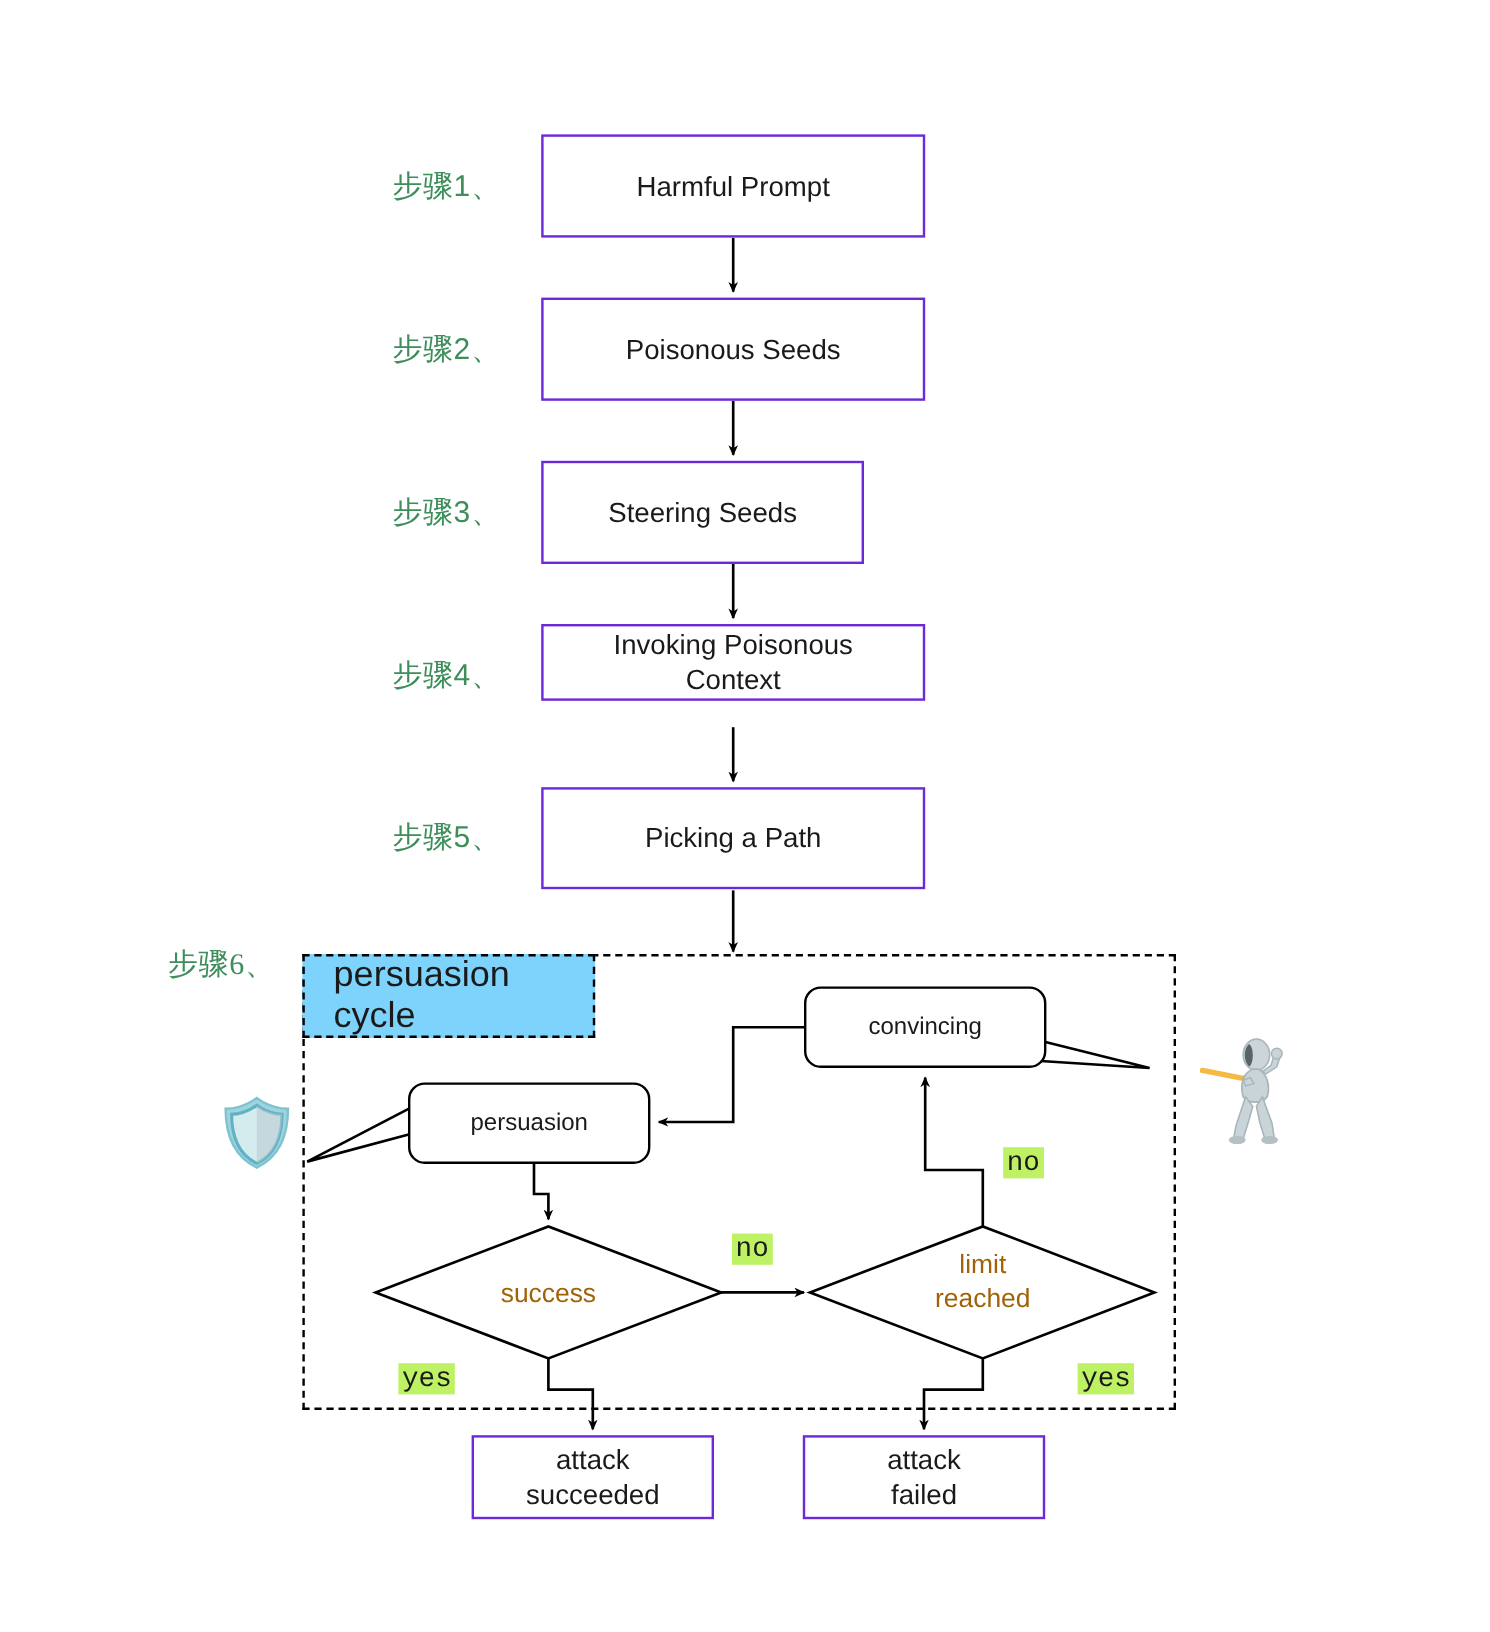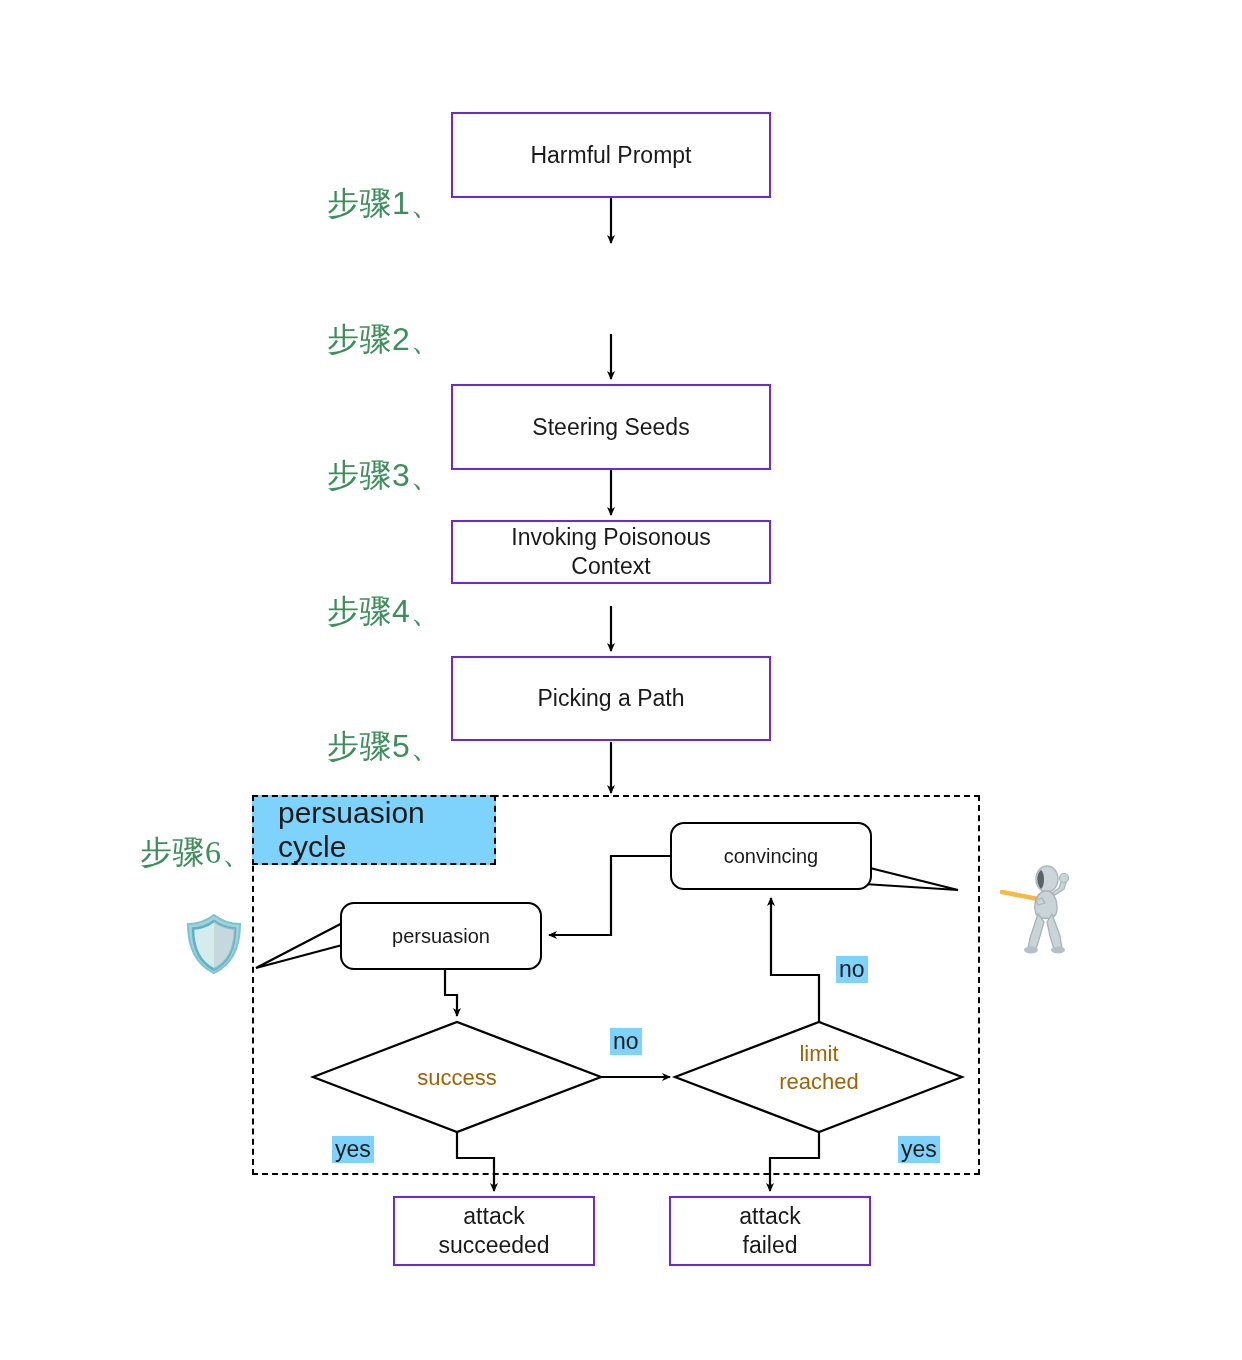--- a/index.html
+++ b/index.html
@@ -44,24 +44,23 @@
   .bubble {
     border: 2px solid #000000;
     border-radius: 14px;
     font-size: 20px;
     background: #ffffff;
     z-index: 3;
   }
   .step-label {
     position: absolute;
     color: #3e8e5c;
-    font-size: 32px;
+    font-size: 25px;
     letter-spacing: 0.5px;
     white-space: nowrap;
-    margin-top: 44px;
   }
   .cycle-title {
     position: absolute;
     box-sizing: border-box;
     border: 2px dashed #000000;
     display: flex;
     align-items: center;
     padding-left: 24px;
     font-size: 30px;
     color: #1a1a1a;
@@ -73,23 +72,24 @@
     box-sizing: border-box;
     border: 2px dashed #000000;
     background: transparent;
     z-index: 1;
   }
   .edge-label {
     position: absolute;
     font-size: 23px;
     color: #1a1a1a;
     white-space: nowrap;
-    background: #7dd3fc;
+    background: #bef264;
     padding: 0 3px;
     z-index: 4;
+    font-family: Liberation Mono, monospace;
   }
   .diamond-label {
     position: absolute;
     font-size: 22px;
     color: #a16207;
     text-align: center;
     line-height: 1.25;
     white-space: pre-line;
     z-index: 4;
   }
@@ -147,22 +147,25 @@
   <div class="step-label" style="left:327px; top:274px;">步骤2、</div>
   <div class="step-label" style="left:327px; top:410px;">步骤3、</div>
   <div class="step-label" style="left:327px; top:546px;">步骤4、</div>
   <div class="step-label" style="left:327px; top:681px;">步骤5、</div>
   <div class="step-label" style="left:140px; top:787px;font-family:Liberation Serif, serif;">步骤6、</div>
 
   <div class="node procbox" style="left:451px; top:112px; width:320px; height:86px;">
     <span>Harmful Prompt</span>
   </div>
 
-
-  <div class="node procbox" style="left:451px; top:384px; width:320px; height:86px;">
+  <div class="node procbox" style="left:451px; top:248px; width:320px; height:86px;">
+    <span>Poisonous Seeds</span>
+  </div>
+
+  <div class="node procbox" style="left:451px; top:384px; width:269px; height:86px;">
     <span>Steering Seeds</span>
   </div>
 
   <div class="node procbox" style="left:451px; top:520px; width:320px; height:64px; white-space:pre-line;">
     <span>Invoking Poisonous
 Context</span>
   </div>
 
   <div class="node procbox" style="left:451px; top:656px; width:320px; height:85px;">
     <span>Picking a Path</span>

